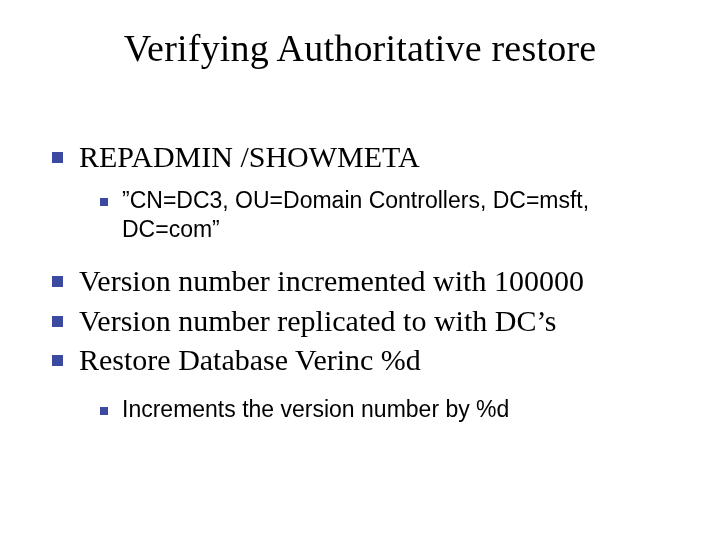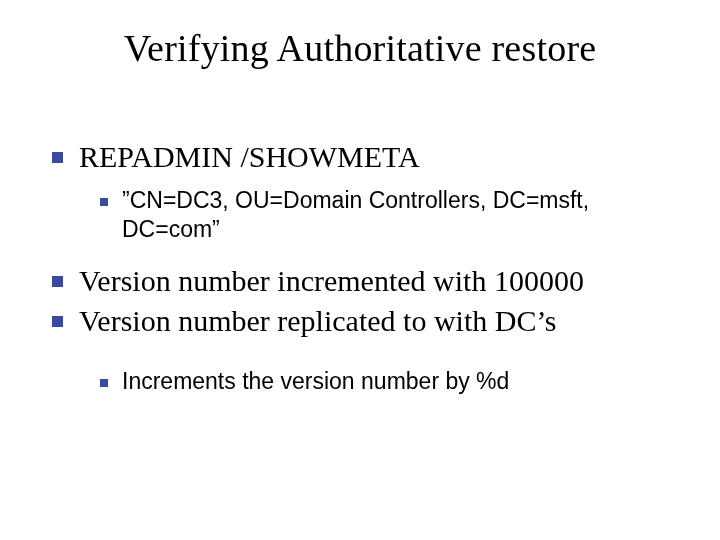--- a/index.html
+++ b/index.html
@@ -70,21 +70,21 @@
     font-family: Arial, Helvetica, sans-serif;
     font-size: 23px;
     line-height: 1.28;
   }
   .group2 {
     margin-top: 6px;
   }
   .group2 .row { margin-bottom: 2px; }
   .sub2 {
     margin-left: 48px;
-    margin-top: 28px;
+    margin-top: 16px;
   }
 </style>
 </head>
 <body>
 
 <div class="slide">
 
   <div class="title">Verifying Authoritative restore</div>
 
   <div class="body">
@@ -103,20 +103,24 @@
 
     <div class="group2">
       <div class="row">
         <div class="bullet-sq"></div>
         <div class="lvl1-text">Version number incremented with 100000</div>
       </div>
       <div class="row">
         <div class="bullet-sq"></div>
         <div class="lvl1-text">Version number replicated to with DC’s</div>
       </div>
+      <div class="row">
+        <div class="bullet-sq"></div>
+        <div class="lvl1-text">Restore Database Verinc %d</div>
+      </div>
     </div>
 
     <div class="sub2">
       <div class="row">
         <div class="bullet-sq-sm"></div>
         <div class="lvl2-text">Increments the version number by %d</div>
       </div>
     </div>
 
   </div>

